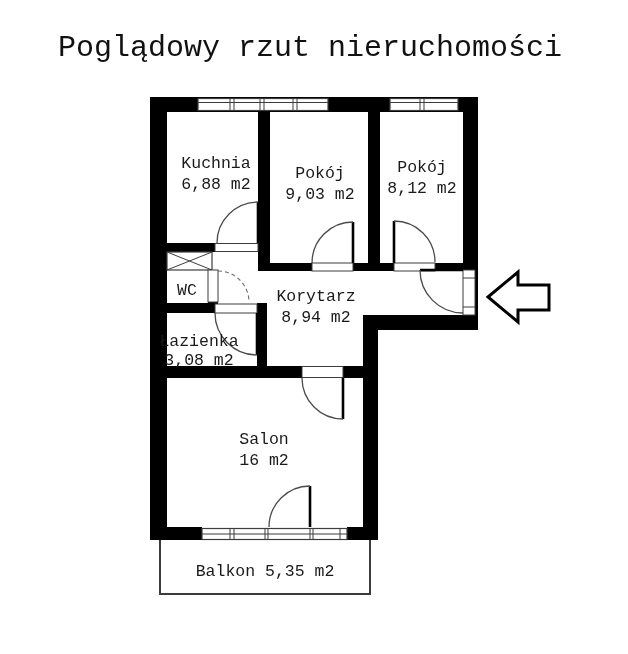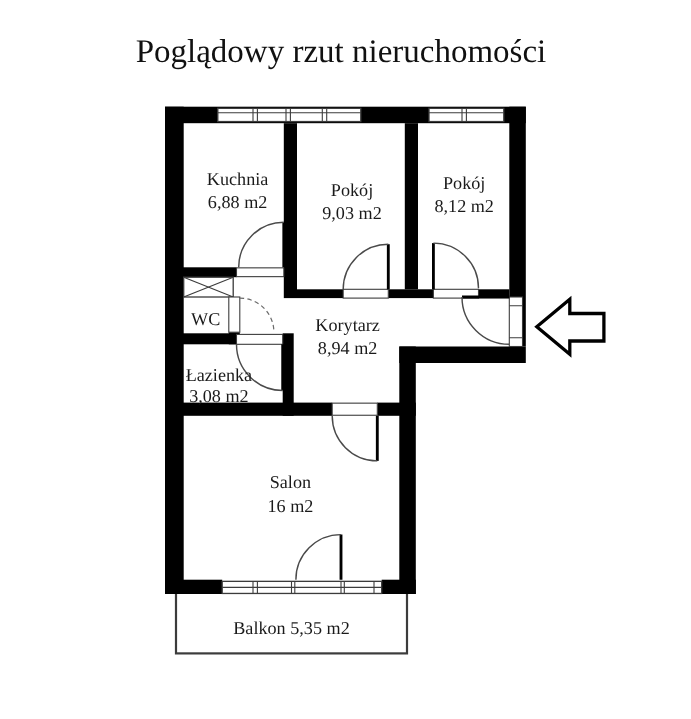--- a/index.html
+++ b/index.html
@@ -1,18 +1,18 @@
 <!DOCTYPE html>
 <html style="--wall: #000000; --bg: #ffffff; --line: #3c3c3c;"><head>
 <meta charset="utf-8">
 <style>
   :root { --wall:#000000; --bg:#ffffff; --line:#3c3c3c; }
   html,body { margin:0; padding:0; background:var(--bg); }
   .stage { position:relative; width:628px; height:654px; background:var(--bg);
-           font-family:Liberation Serif, serif; }
+           font-family:Liberation Mono, monospace; }
   svg { display:block; }
   .wall    { fill:var(--wall); stroke:none; }
   .opening { fill:#ffffff; stroke:var(--line); stroke-width:1; }
   .winrect { fill:#ffffff; stroke:var(--line); stroke-width:1.2; }
   .winline { stroke:var(--line); stroke-width:1; }
   .arc     { fill:none; stroke:#4a4a4a; stroke-width:1.3; }
   .arc-dashed { fill:none; stroke:#6a6a6a; stroke-width:1.1; stroke-dasharray:4 3; }
   .leaf    { stroke:#000000; stroke-width:2.6; }
   .thin    { stroke:var(--line); stroke-width:1.2; fill:none; }
   .balcony { fill:#ffffff; stroke:#3c3c3c; stroke-width:2; }

